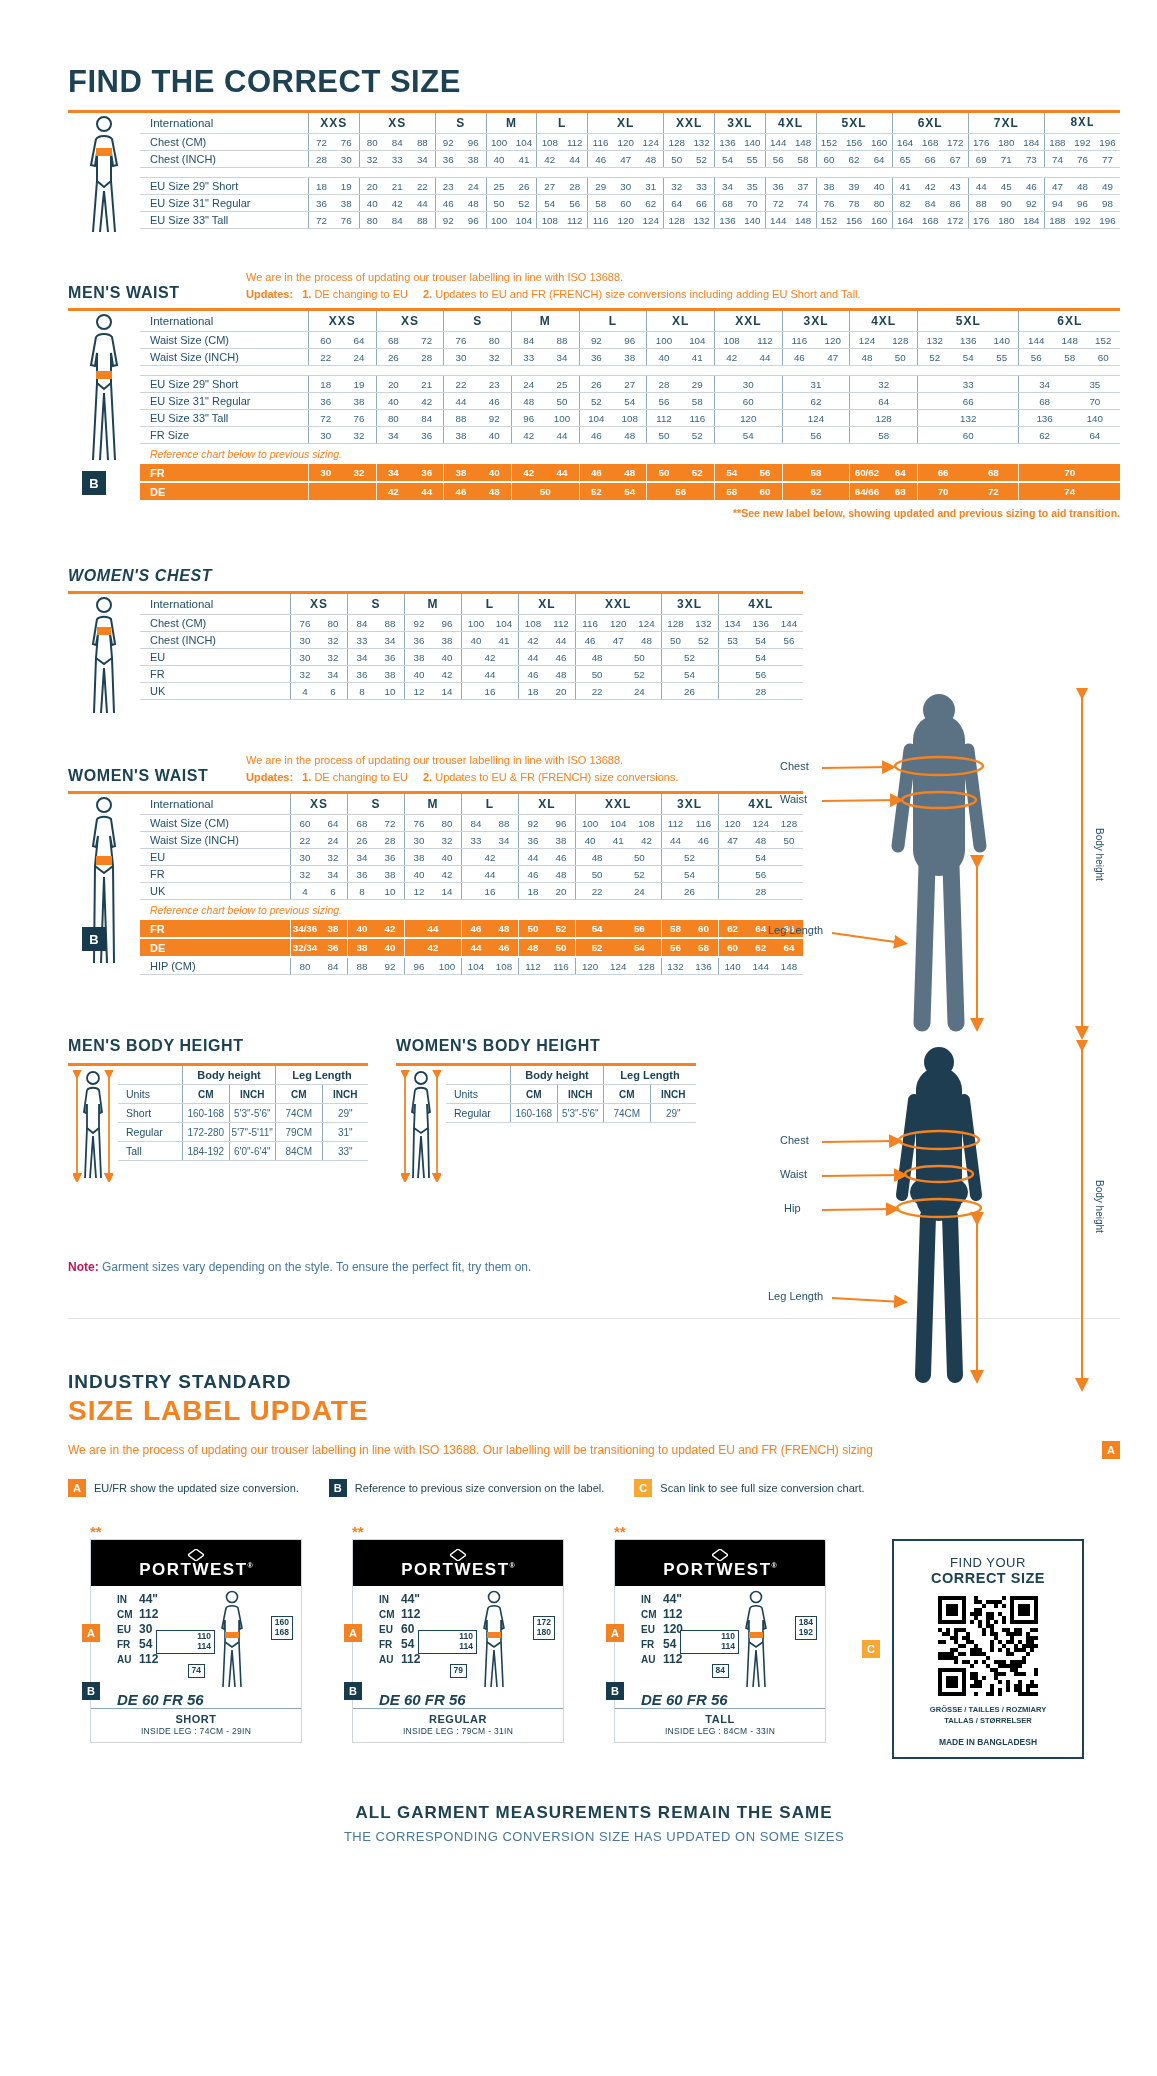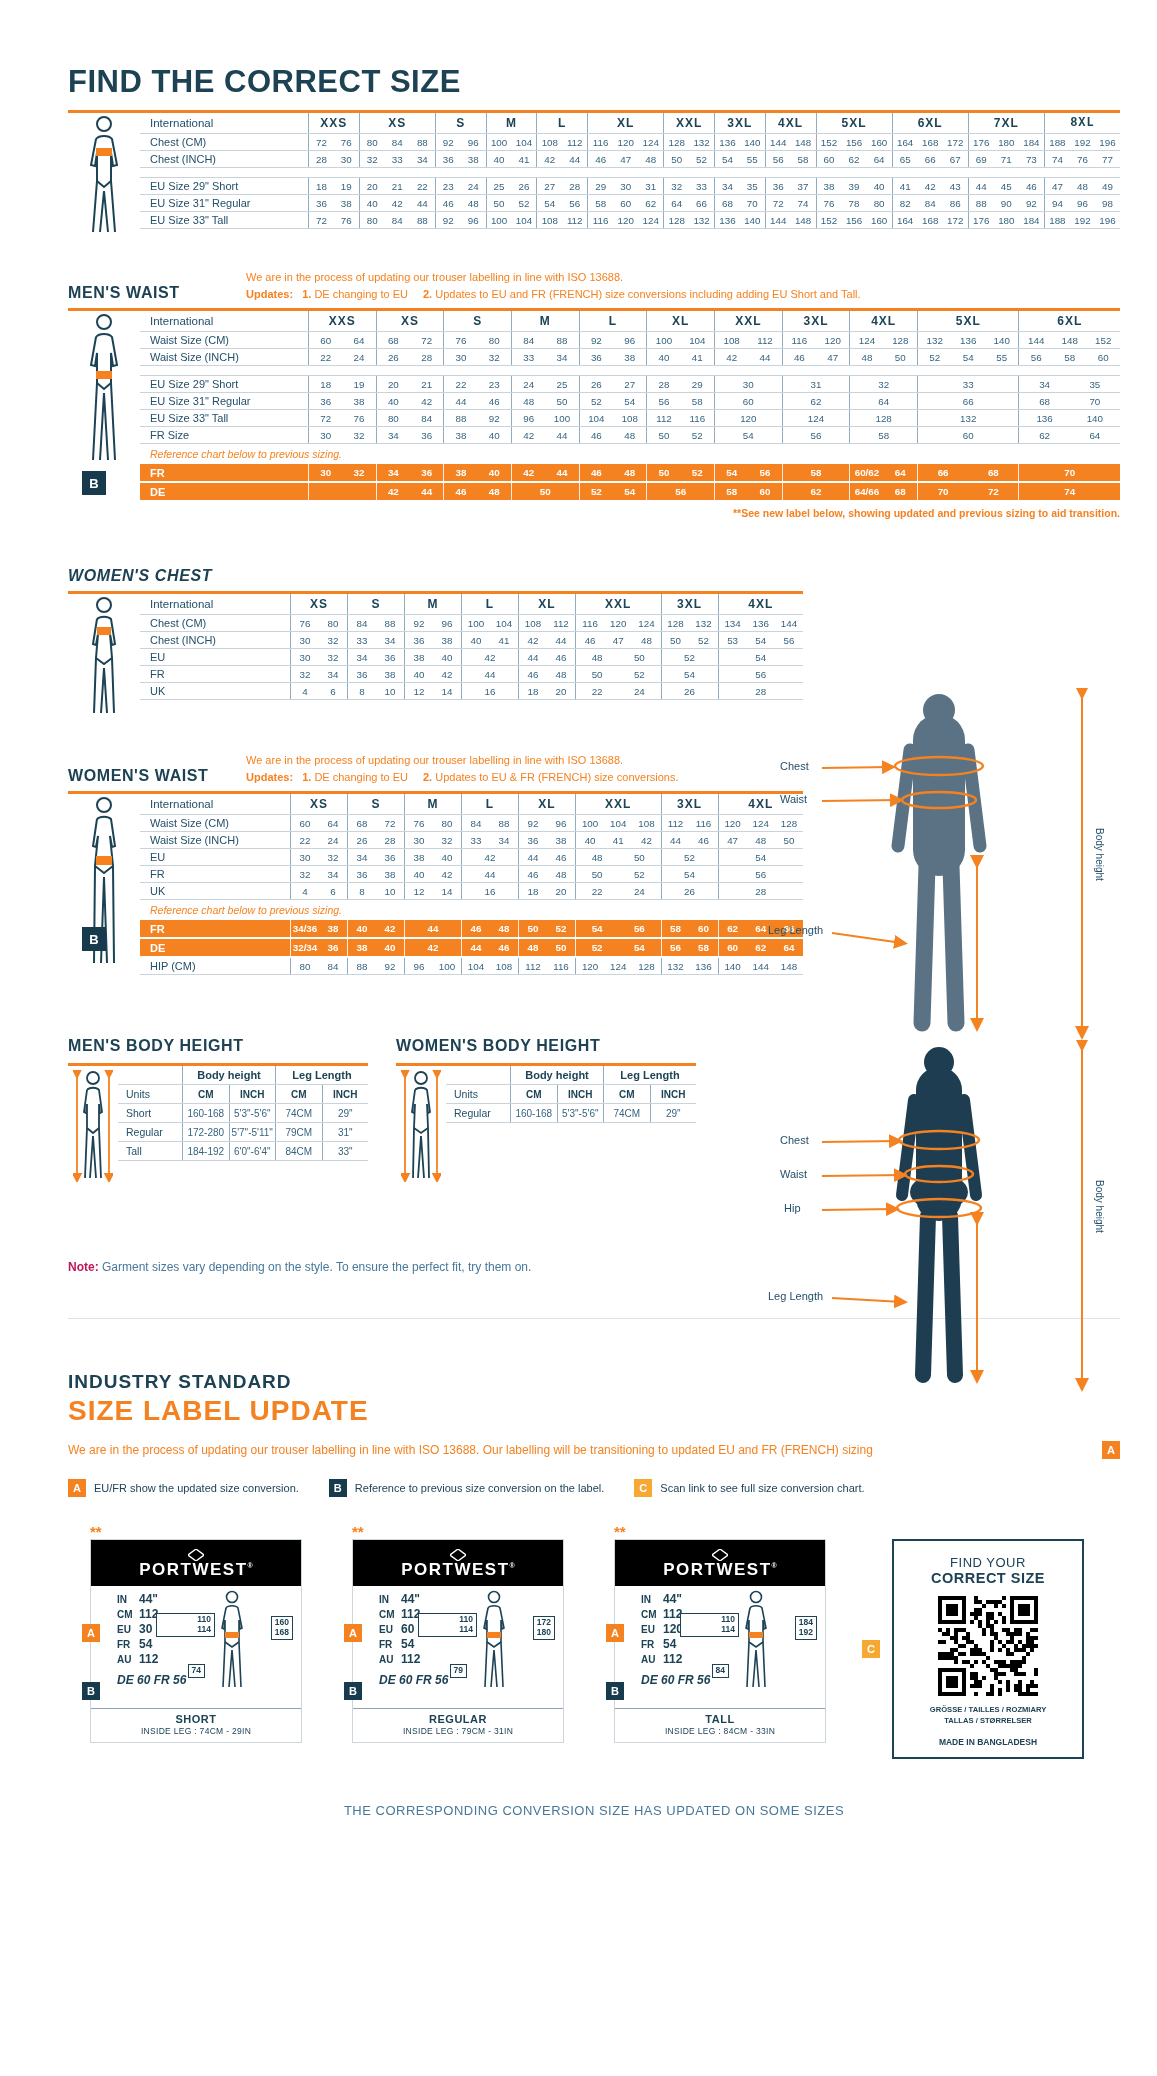--- a/index.html
+++ b/index.html
@@ -90,27 +90,27 @@
   .card-wrap{width:212px;margin-right:50px;}
   .card-stars{color:#f58220;font-weight:bold;font-size:15px;height:16px;}
   .card{border:1px solid #cdd6dd;background:#fff;position:relative;}
   .card-head{background:#000;height:46px;display:flex;flex-direction:column;align-items:center;justify-content:center;}
   .brand{color:#fff;font-weight:bold;font-size:17px;letter-spacing:1.5px;line-height:1;}
   .brand .reg{font-size:7px;vertical-align:super;letter-spacing:0;}
   .card-body{position:relative;height:122px;padding:6px 0 0 26px;}
   .sl{display:flex;align-items:baseline;height:15px;}
   .sl .k{font-size:10px;font-weight:bold;color:#1c4254;width:22px;}
   .sl .vv{font-size:12px;font-weight:bold;color:#1c4254;}
-  .sl.de{font-size:12px;font-weight:bold;font-style:italic;color:#1c4254;margin-top:6px;}
+  .sl.de{font-size:15px;font-weight:bold;font-style:italic;color:#1c4254;margin-top:24px;}
   .card-badge-a{position:absolute;left:-9px;top:38px;}
   .card-badge-b{position:absolute;left:-9px;top:96px;}
   .card-fig{position:absolute;right:34px;top:4px;}
   .nbox{position:absolute;border:1px solid #1c4254;background:#fff;font-size:8.5px;font-weight:bold;color:#1c4254;
         display:flex;flex-direction:column;align-items:center;line-height:1.15;padding:1px 3px;}
-  .waist-box{right:86px;top:27px;padding-left:40px;}
+  .waist-box{right:86px;top:44px;padding-left:40px;}
   .height-box{right:8px;top:30px;}
   .inseam-box{right:96px;top:78px;}
   .card-foot{border-top:1px solid #8fa5b5;text-align:center;padding:4px 2px 6px 2px;}
   .card-foot .fit{font-size:11px;font-weight:bold;color:#1c4254;letter-spacing:.5px;}
   .card-foot .ileg{font-size:8.5px;color:#1c4254;margin-top:1px;letter-spacing:.3px;}
 
   .cbadge-col{margin:116px 12px 0 -14px;}
   .qr-card{width:192px;border:2px solid #1c4254;background:#fff;margin-top:16px;
            display:flex;flex-direction:column;align-items:center;padding:14px 8px 10px 8px;}
   .qr-line1{font-size:13px;color:#1c4254;letter-spacing:.5px;}
@@ -1911,20 +1911,21 @@
           </svg>
       <div class="qr-langs">
         <div>GRÖSSE / TAILLES / ROZMIARY</div>
         <div>TALLAS / STØRRELSER</div>
       </div>
       <div class="qr-made">MADE IN BANGLADESH</div>
     </div>
   </div>
 
   <div class="footer">
+    <div class="f1">ALL GARMENT MEASUREMENTS REMAIN THE SAME</div>
     <div class="f2">THE CORRESPONDING CONVERSION SIZE HAS UPDATED ON SOME SIZES</div>
   </div>
 
 </div>
 
 <div class="fig fig1">
   <svg width="400" height="352" viewBox="0 0 400 352">
     <defs>
           <marker id="oa" markerWidth="7" markerHeight="7" refX="4" refY="3.5" orient="auto">
             <path d="M0,0 L7,3.5 L0,7 z" fill="#f58220"></path>

